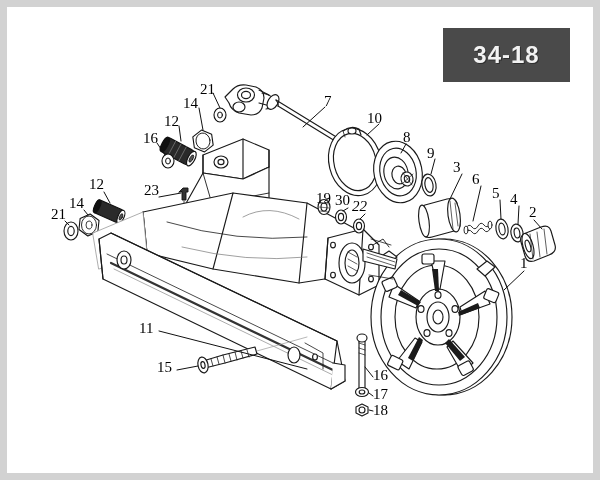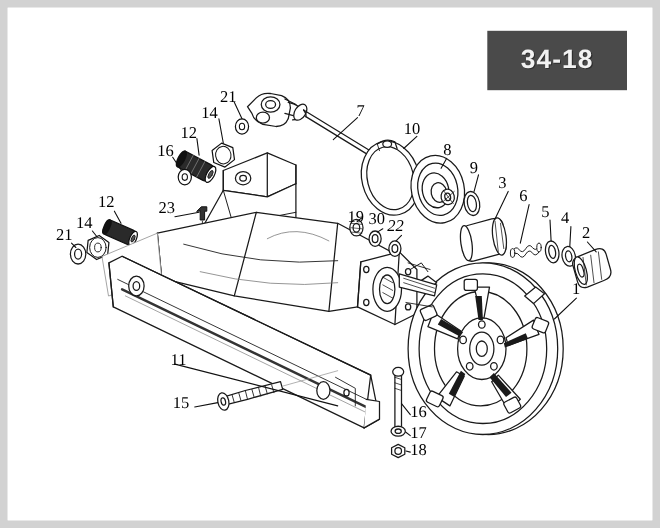--- a/index.html
+++ b/index.html
@@ -321,21 +321,21 @@
     <div class="lbl" style="left:513px;top:249px;">1</div>
     <div class="lbl" style="left:522px;top:198px;">2</div>
     <div class="lbl" style="left:446px;top:153px;">3</div>
     <div class="lbl" style="left:503px;top:185px;">4</div>
     <div class="lbl" style="left:485px;top:179px;">5</div>
     <div class="lbl" style="left:465px;top:165px;">6</div>
     <div class="lbl" style="left:317px;top:87px;">7</div>
     <div class="lbl" style="left:396px;top:123px;">8</div>
     <div class="lbl" style="left:420px;top:139px;">9</div>
     <div class="lbl" style="left:360px;top:104px;">10</div>
-    <div class="lbl" style="left:148px;top:314px;">11</div>
+    <div class="lbl" style="left:132px;top:314px;">11</div>
     <div class="lbl" style="left:157px;top:107px;">12</div>
     <div class="lbl" style="left:136px;top:124px;">16</div>
     <div class="lbl" style="left:176px;top:89px;">14</div>
     <div class="lbl" style="left:150px;top:353px;">15</div>
     <div class="lbl" style="left:366px;top:361px;">16</div>
     <div class="lbl" style="left:366px;top:380px;">17</div>
     <div class="lbl" style="left:366px;top:396px;">18</div>
     <div class="lbl" style="left:309px;top:184px;">19</div>
     <div class="lbl" style="left:328px;top:186px;">30</div>
     <div class="lbl" style="left:193px;top:75px;">21</div>

